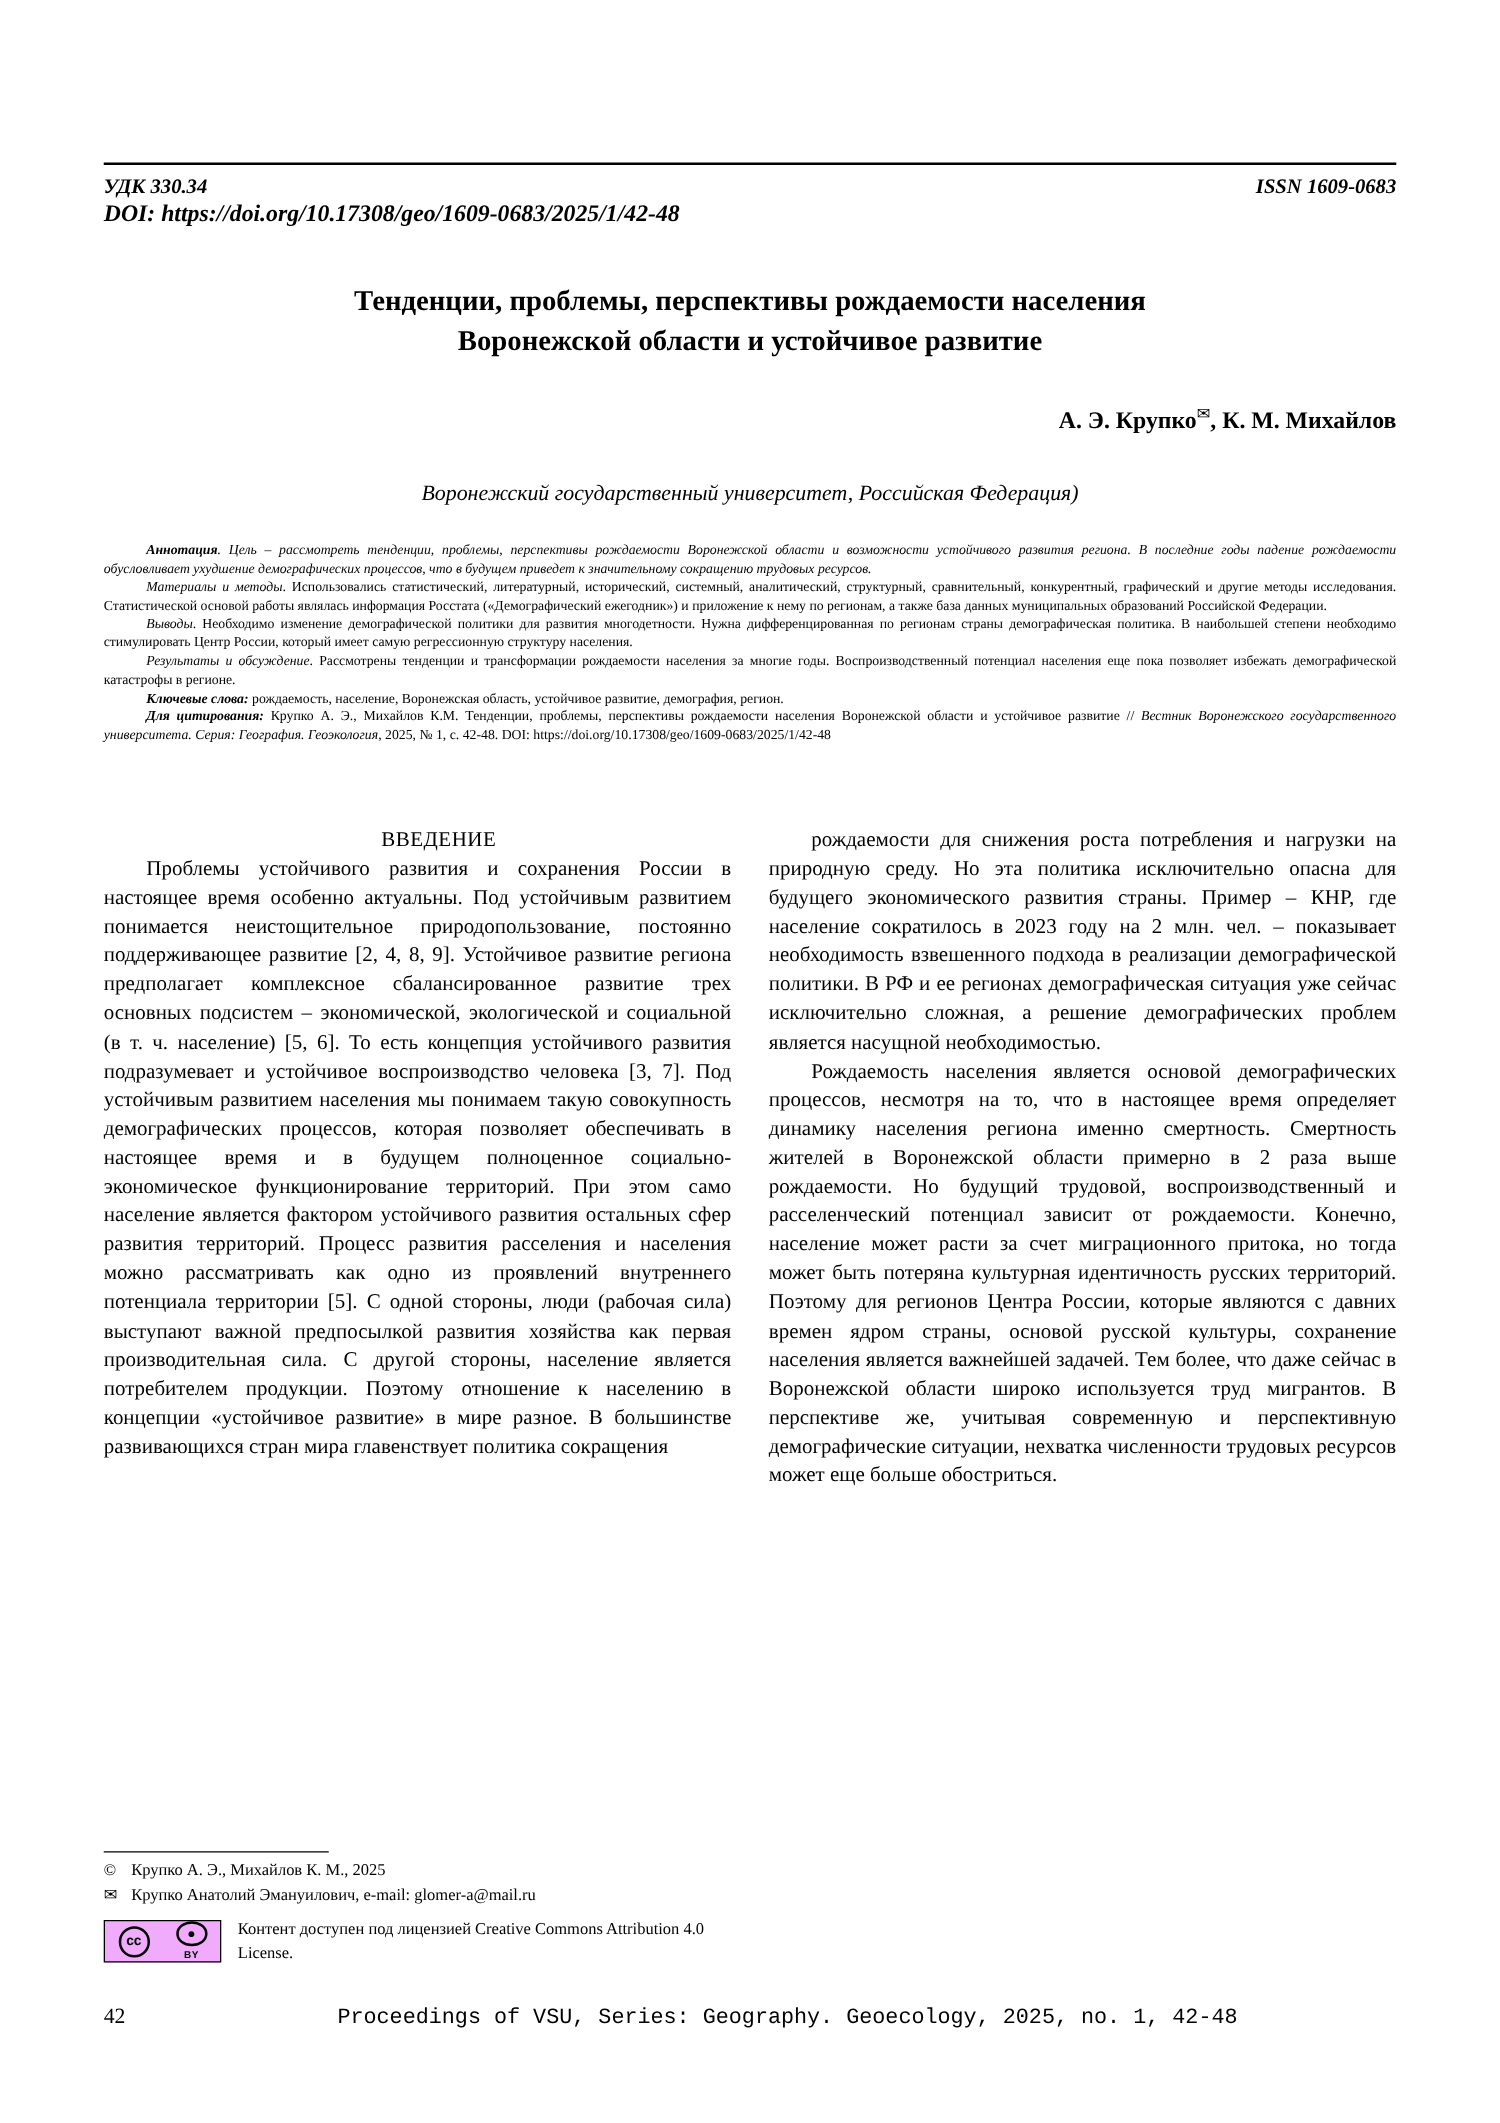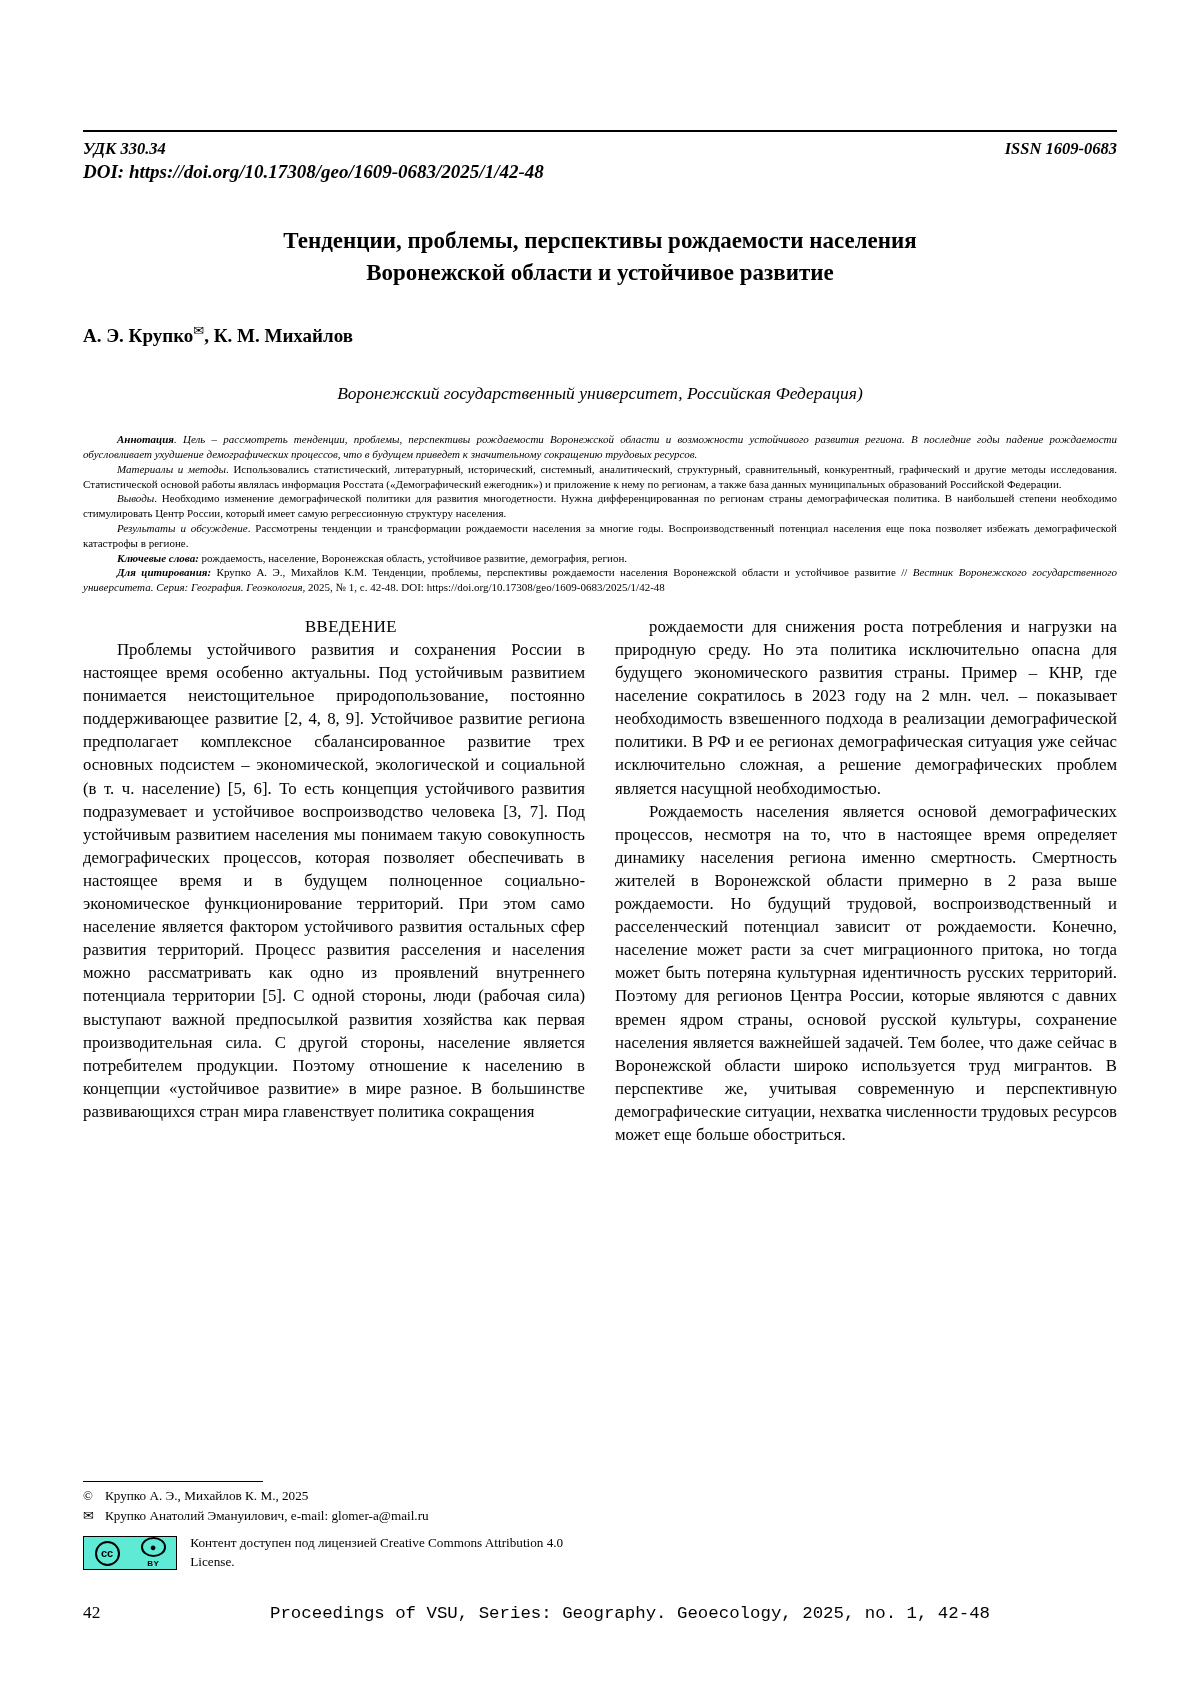--- a/index.html
+++ b/index.html
@@ -55,21 +55,21 @@
 
   
   .title {
     text-align: center;
     font-weight: bold;
     font-size: 23px;
     line-height: 1.38;
     margin-top: 42px;
   }
   .authors {
-    text-align: left;
+    text-align: right;
     font-weight: bold;
     font-size: 19px;
     margin-top: 34px;
   }
   .env-mark {
     font-weight: normal;
     font-size: 13px;
     vertical-align: super;
     letter-spacing: 0;
   }
@@ -111,20 +111,21 @@
   .body-cols {
     margin-top: 20px;
     display: flex;
     gap: 30px;
     font-size: 16.8px;
     line-height: 1.375;
     text-align: justify;
   }
   .col {
     width: 502px;
+    margin-top: 44px;
   }
   .sec-head {
     text-align: center;
     margin: 0 0 2px 0;
     font-size: 16.8px;
     letter-spacing: 0.4px;
   }
   .col p {
     margin: 0;
     text-indent: 34px;
@@ -155,21 +156,21 @@
   .cc-row {
     display: flex;
     align-items: center;
     margin-top: 9px;
   }
   .cc-badge {
     width: 96px;
     height: 34px;
     border: 1.3px solid #000;
     display: flex;
-    background: #5eead4;
+    background: #f0abfc;
     box-sizing: border-box;
   }
   .cc-half {
     width: 50%;
     display: flex;
     align-items: center;
     justify-content: center;
     flex-direction: column;
     box-sizing: border-box;
   }

